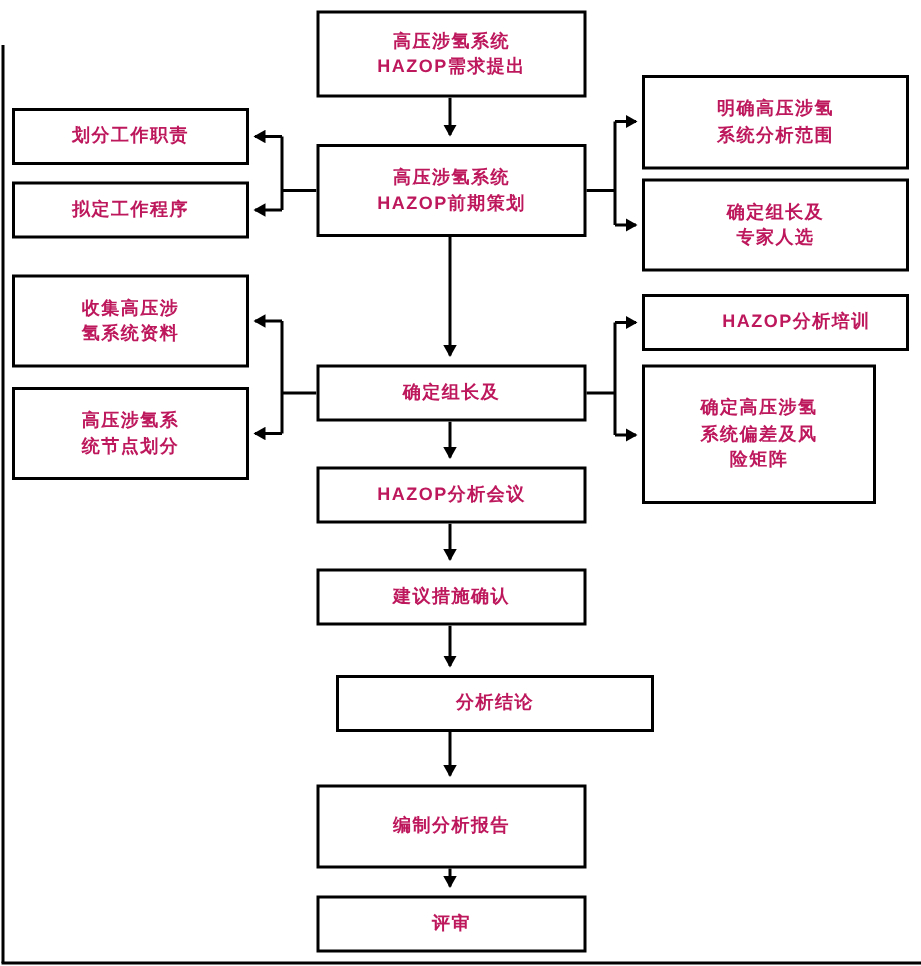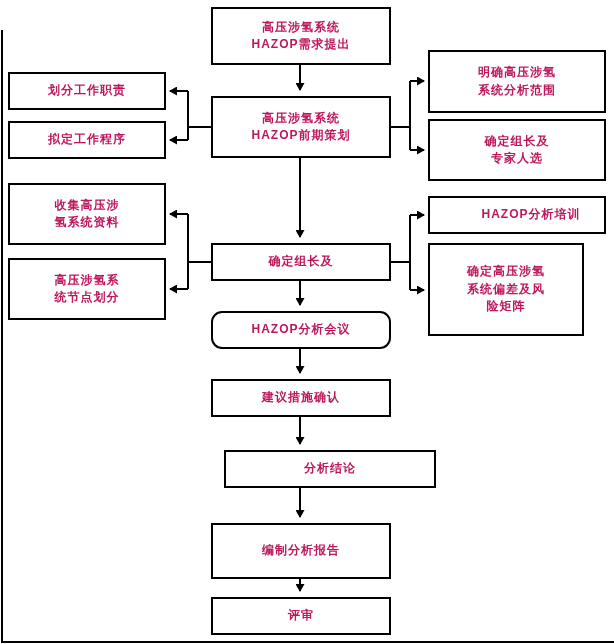--- a/index.html
+++ b/index.html
@@ -78,21 +78,21 @@
 
     <line x1="2" y1="30" x2="2" y2="642" stroke="#000" stroke-width="2"></line>
     <line x1="1" y1="642" x2="614" y2="642" stroke="#000" stroke-width="2"></line>
   </svg>
 
   <div class="flow-node" style="left:211px; top:7px;  width:180px; height:58px;">高压涉氢系统
 HAZOP需求提出</div>
   <div class="flow-node" style="left:211px; top:96px; width:180px; height:62px;">高压涉氢系统
 HAZOP前期策划</div>
   <div class="flow-node" style="left:211px; top:243px; width:180px; height:38px;">确定组长及</div>
-  <div class="flow-node" style="left:211px; top:311px; width:180px; height:38px;border-radius:11px;">HAZOP分析会议</div>
+  <div class="flow-node" style="left:211px; top:311px; width:180px; height:38px;">HAZOP分析会议</div>
   <div class="flow-node" style="left:211px; top:379px; width:180px; height:38px;">建议措施确认</div>
   <div class="flow-node" style="left:224px; top:450px; width:212px; height:38px;">分析结论</div>
   <div class="flow-node" style="left:211px; top:523px; width:180px; height:56px;">编制分析报告</div>
   <div class="flow-node" style="left:211px; top:597px; width:180px; height:38px;">评审</div>
 
   <div class="flow-node" style="left:8px; top:121px; width:158px; height:38px;">拟定工作程序</div>
   <div class="flow-node" style="left:8px; top:72px;  width:158px; height:38px;">划分工作职责</div>
   <div class="flow-node" style="left:8px; top:183px; width:158px; height:62px;">收集高压涉
 氢系统资料</div>
   <div class="flow-node" style="left:8px; top:258px; width:158px; height:62px;">高压涉氢系

